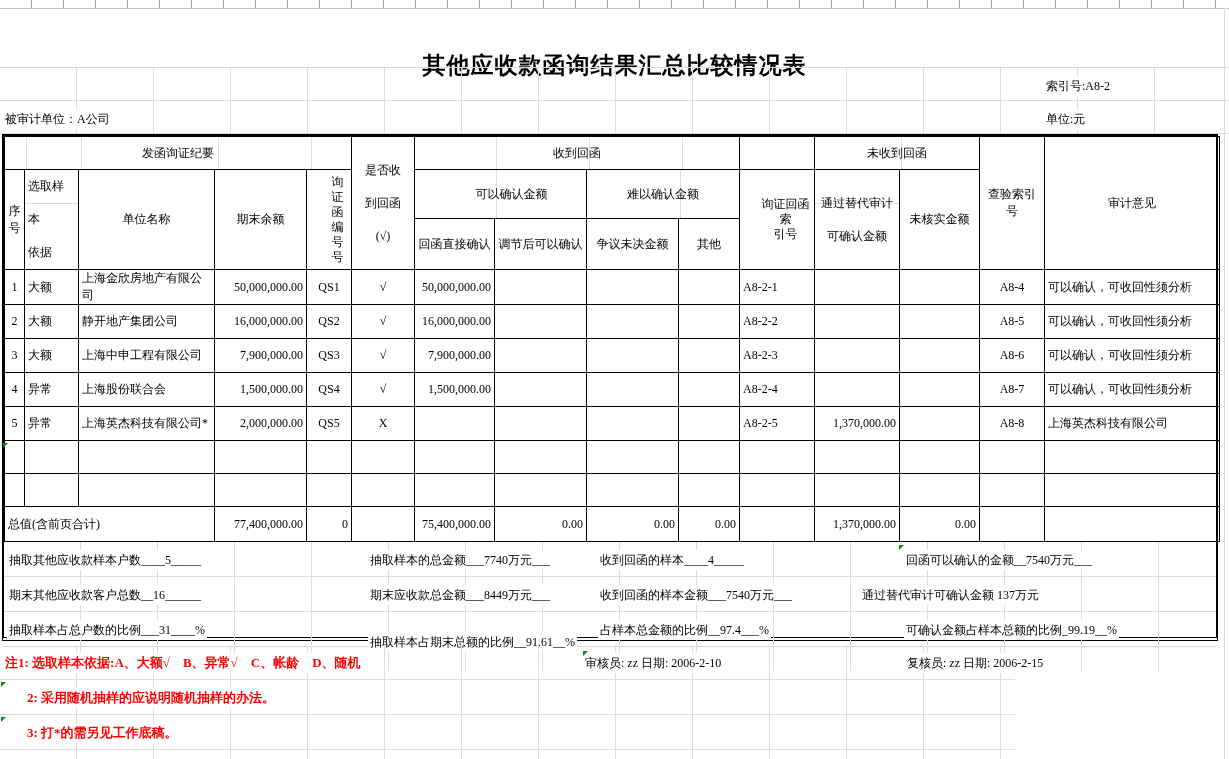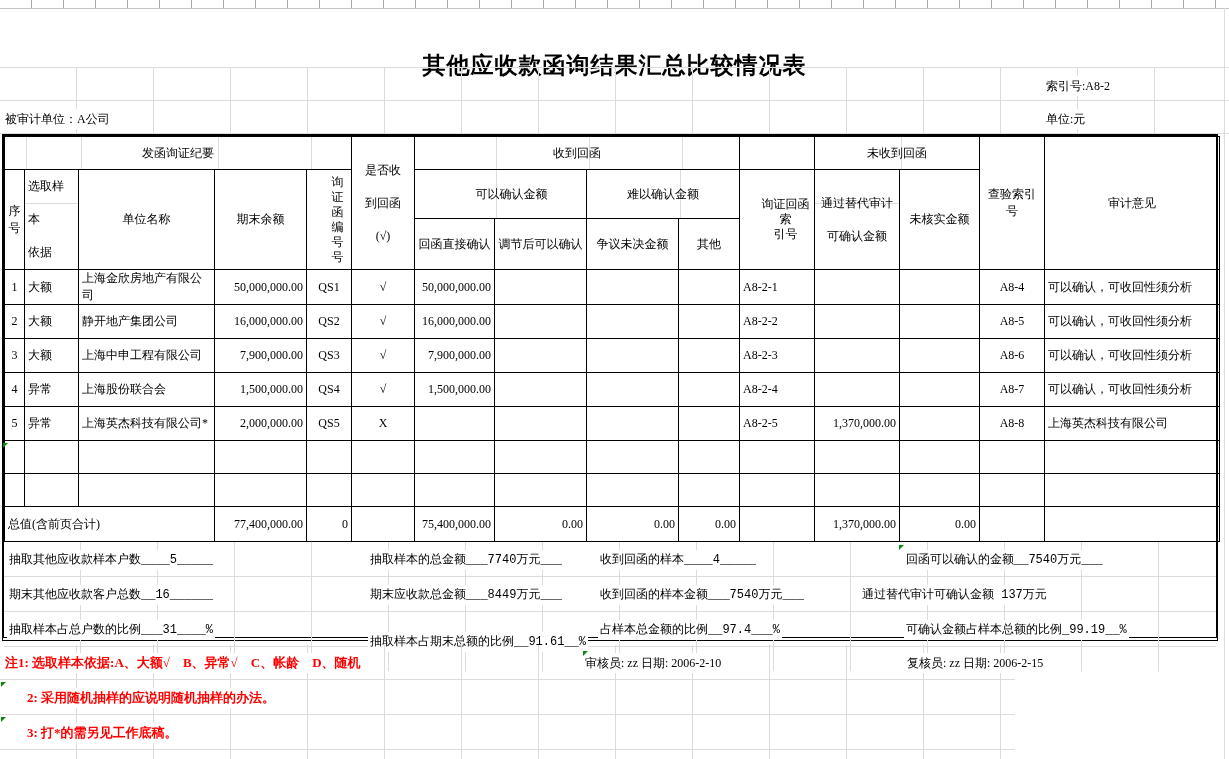--- a/index.html
+++ b/index.html
@@ -48,21 +48,21 @@
     background-size:1px 100%;background-repeat:no-repeat;background-origin:border-box;background-position:81px 0;padding-left:25px;}
   .vl-nanyi{background-image:linear-gradient(#dcdcdc,#dcdcdc);
     background-size:1px 100%;background-repeat:no-repeat;background-origin:border-box;background-position:93px 0;}
   .hl33{background-image:linear-gradient(#dcdcdc,#dcdcdc);
     background-size:100% 1px;background-repeat:no-repeat;background-origin:border-box;background-position:0 33px;}
 
   
   .summary{position:relative;height:129px;
     background:
       repeating-linear-gradient(to right,transparent 0 76px,#dcdcdc 76px 77px),
-      repeating-linear-gradient(to bottom,transparent 0 34px,#dcdcdc 34px 35px); font-family: Liberation Mono, monospace;}
+      repeating-linear-gradient(to bottom,transparent 0 34px,#dcdcdc 34px 35px);}
 
   
   .notesband{left:0;top:645px;width:1015px;height:114px;
     background:
       repeating-linear-gradient(to right,transparent 0 76px,#dcdcdc 76px 77px),
       repeating-linear-gradient(to bottom,transparent 0 34px,#dcdcdc 34px 35px);}
   .rednote{color:#ff0000;font-weight:bold;font-size:13px;}
 
   .vline-right{left:1224px;top:8px;width:1px;height:751px;background:#dcdcdc;}
 

